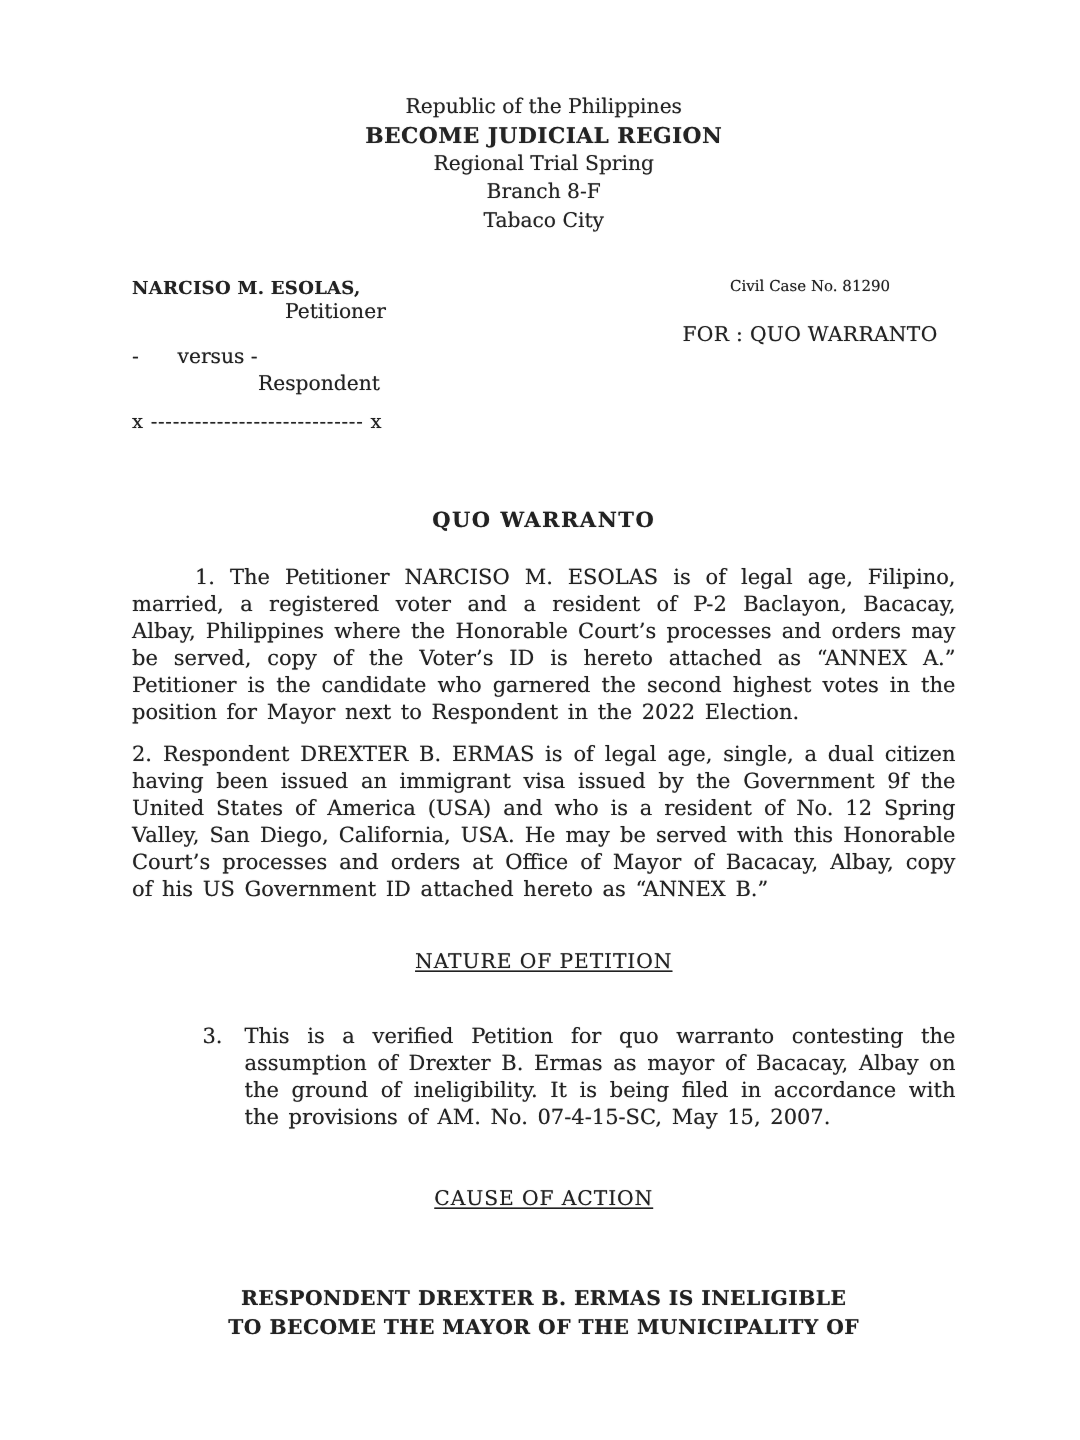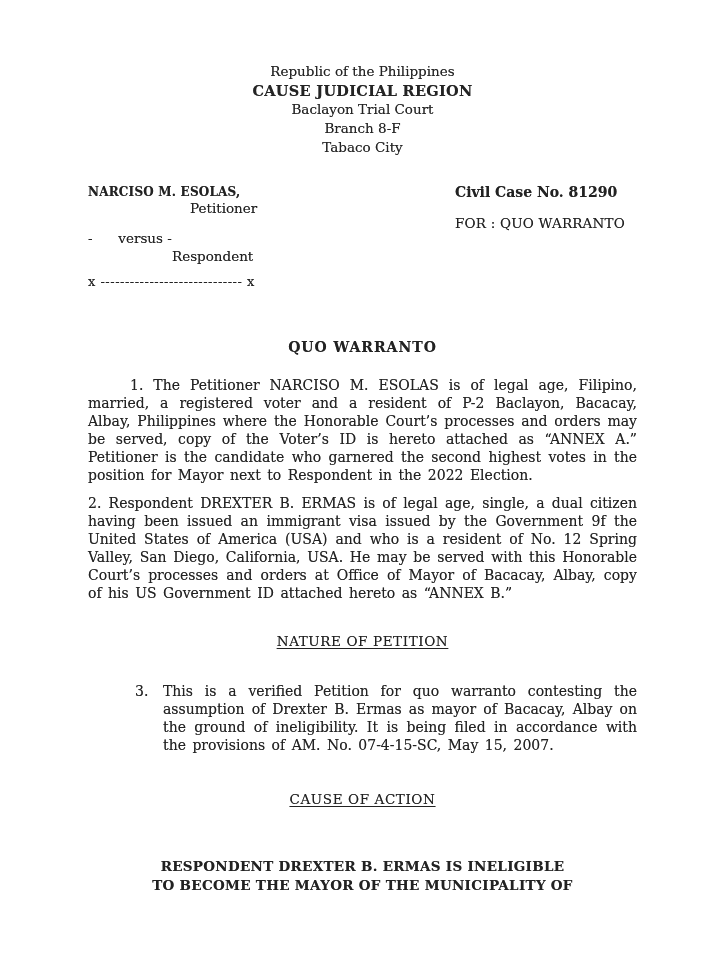--- a/index.html
+++ b/index.html
@@ -50,21 +50,21 @@
   .party-role-respondent { padding-left: 84px; margin-top: 2px; }
   .versus-line { margin-top: 14px; white-space: pre; }
   .respondent-name { margin-top: 13px; }
   .case-closing-line { margin-top: 10px; white-space: pre; font-size: 13px; letter-spacing: 0.5px; }
   .caption-right {
     position: absolute;
     left: 367px;
     top: 0;
     font-size: 13.5px;
   }
-  .case-number { font-weight: bold; font-size: 14px; }
+  .case-number { font-weight: normal; font-size: 10px; text-align: center; }
   .case-type { margin-top: 15px; letter-spacing: 0.2px; }
 
   
   .doc-title {
     margin-top: 41px;
     text-align: center;
     font-weight: bold;
     font-size: 14px;
     letter-spacing: 1px;
   }
@@ -114,22 +114,22 @@
     margin-right: auto;
   }
 </style>
 </head>
 <body>
 
 <div class="page scan-text">
 
   <div class="court-header">
     <div>Republic of the Philippines</div>
-    <div class="hdr-bold">CAUSE JUDICIAL REGION</div>
-    <div>Baclayon Trial Court</div>
+    <div class="hdr-bold">BECOME JUDICIAL REGION</div>
+    <div>Regional Trial Spring</div>
     <div>Branch 8-F</div>
     <div>Tabaco City</div>
   </div>
 
   <div class="caption">
     <div class="caption-left">
       <div class="party-name">NARCISO M. ESOLAS,</div>
       <div class="party-role-petitioner">Petitioner</div>
       <div class="versus-line">-      versus -</div>
       <div class="party-role-respondent">Respondent</div>

